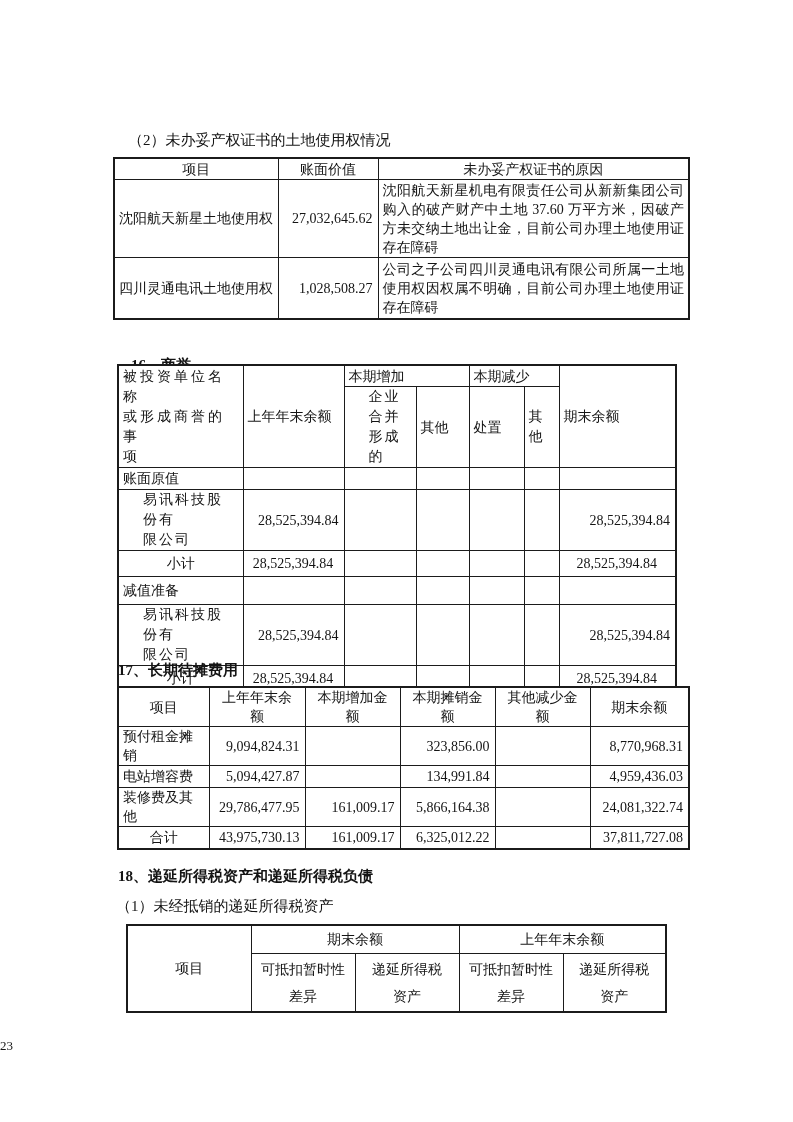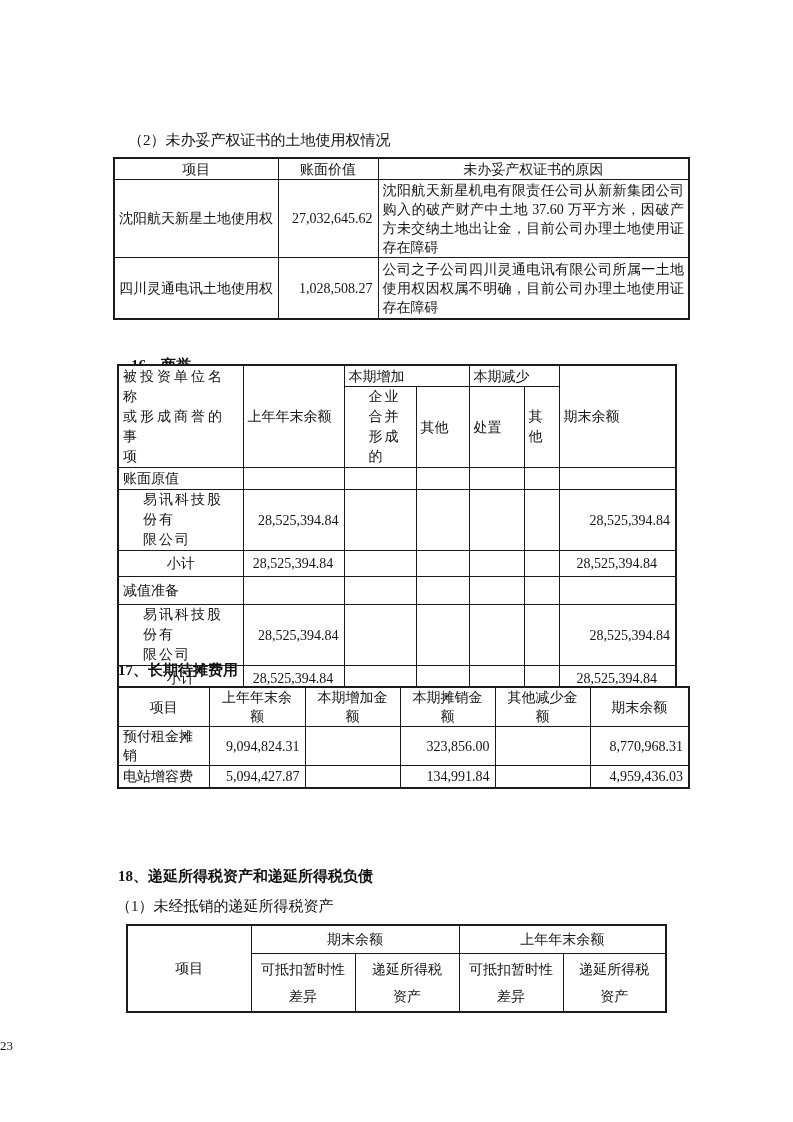--- a/index.html
+++ b/index.html
@@ -200,20 +200,37 @@
       <td class="r">8,770,968.31</td>
     </tr>
     <tr class="rh21">
       <td class="l">电站增容费</td>
       <td class="r">5,094,427.87</td>
       <td class="r"></td>
       <td class="r">134,991.84</td>
       <td class="r"></td>
       <td class="r">4,959,436.03</td>
     </tr>
+    <tr class="rh38">
+      <td class="l">装修费及其
+他</td>
+      <td class="r">29,786,477.95</td>
+      <td class="r">161,009.17</td>
+      <td class="r">5,866,164.38</td>
+      <td class="r"></td>
+      <td class="r">24,081,322.74</td>
+    </tr>
+    <tr class="rh21">
+      <td class="c">合计</td>
+      <td class="r">43,975,730.13</td>
+      <td class="r">161,009.17</td>
+      <td class="r">6,325,012.22</td>
+      <td class="r"></td>
+      <td class="r">37,811,727.08</td>
+    </tr>
   </tbody>
     </table>
 
   <div class="heading bold" style="left:118px;top:867px;">18、递延所得税资产和递延所得税负债</div>
   <div class="heading" style="left:116px;top:897px;">（1）未经抵销的递延所得税资产</div>
 
   <table style="left:126px;top:924px;width:539px;">
     <colgroup>
       <col style="width:124px">
         <col style="width:104px">

